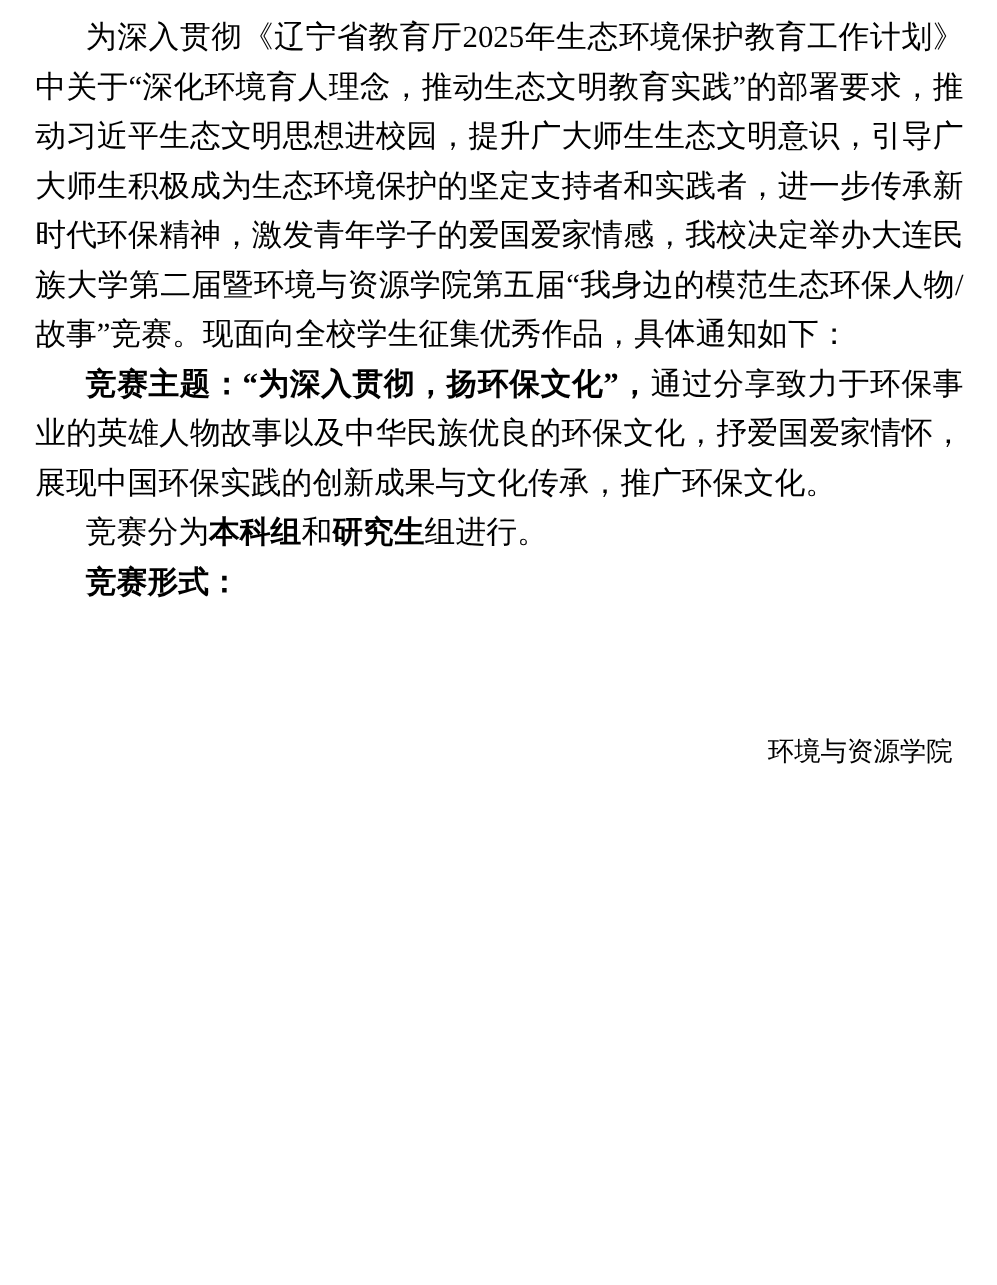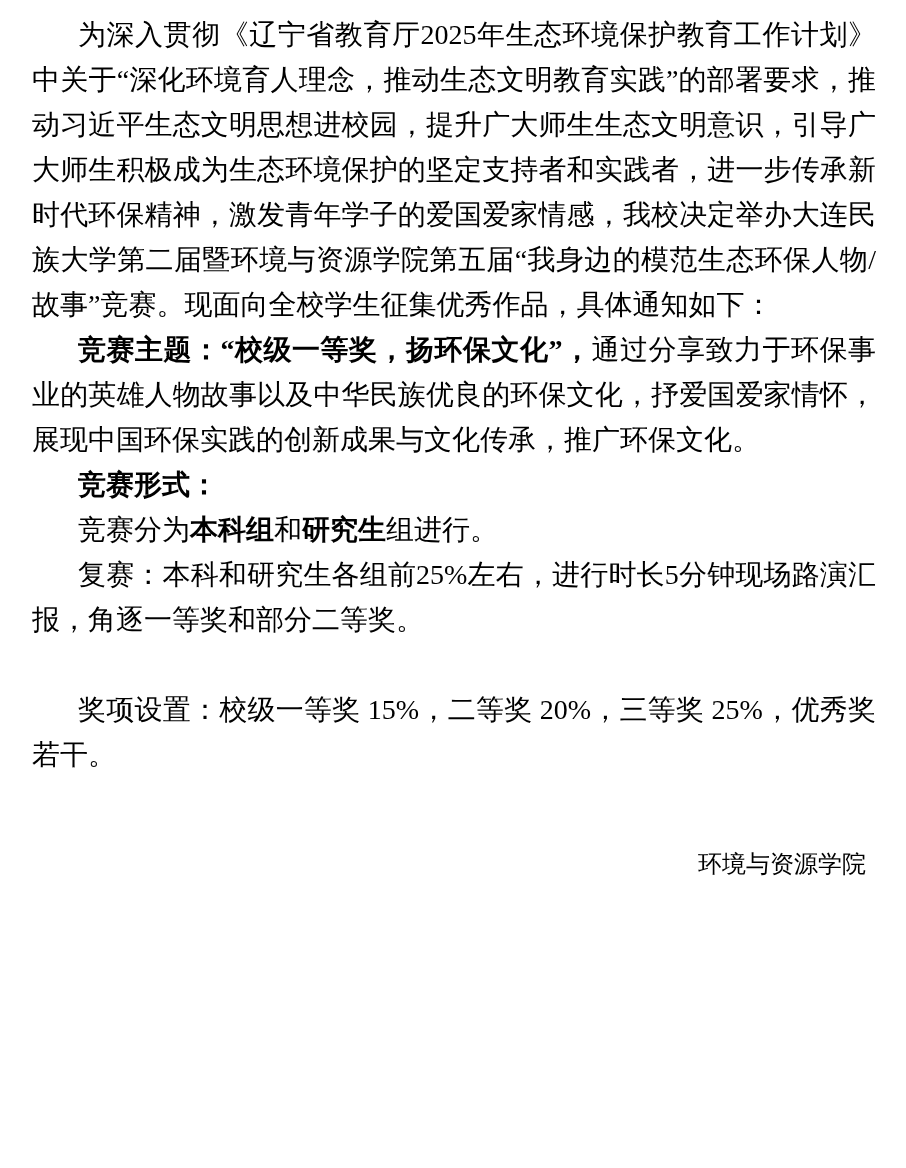--- a/index.html
+++ b/index.html
@@ -40,35 +40,33 @@
     padding-right: 10px;
   }
 </style>
 </head>
 <body>
 
 <div class="page">
 
   <p class="para indent"><span>为深入贯彻《辽宁省教育厅2025年生态环境保护教育工作计划》中关于“深化环境育人理念，推动生态文明教育实践”的部署要求，推动习近平生态文明思想进校园，提升广大师生生态文明意识，引导广大师生积极成为生态环境保护的坚定支持者和实践者，进一步传承新时代环保精神，激发青年学子的爱国爱家情感，我校决定举办大连民族大学第二届暨环境与资源学院第五届“我身边的模范生态环保人物/故事”竞赛。现面向全校学生征集优秀作品，具体通知如下：</span></p>
 
-  <p class="para indent"><span class="b">竞赛主题：“校级一等奖，扬环保文化”，</span><span>通过分享致力于环保事业的英雄人物故事以及中华民族优良的环保文化，抒爱国爱家情怀，展现中国环保实践的创新成果与文化传承，推广环保文化。</span></p>
+  <p class="para indent"><span class="b">竞赛主题：“为深入贯彻，扬环保文化”，</span><span>通过分享致力于环保事业的英雄人物故事以及中华民族优良的环保文化，抒爱国爱家情怀，展现中国环保实践的创新成果与文化传承，推广环保文化。</span></p>
+
+  <p class="para indent"><span>竞赛分为</span><span class="b">本科组</span><span>和</span><span class="b">研究生</span><span>组进行。</span></p>
 
   <p class="para indent"><span class="b">竞赛形式：</span></p>
 
-  <p class="para indent"><span>竞赛分为</span><span class="b">本科组</span><span>和</span><span class="b">研究生</span><span>组进行。</span></p>
 
-
-  <p class="para indent"><span>复赛：本科和研究生各组前25%左右，进行时长5分钟现场路演汇报，角逐一等奖和部分二等奖。</span></p>
 
   <div class="blank"></div>
 
 
 
 
-  <p class="para indent"><span>奖项设置：校级一等奖 15%，二等奖 20%，三等奖 25%，优秀奖若干。</span></p>
 
 
 
   <div class="blank-lg"></div>
 
   <p class="signoff-org"><span>环境与资源学院</span></p>
 
 </div>
 
 </body></html>

